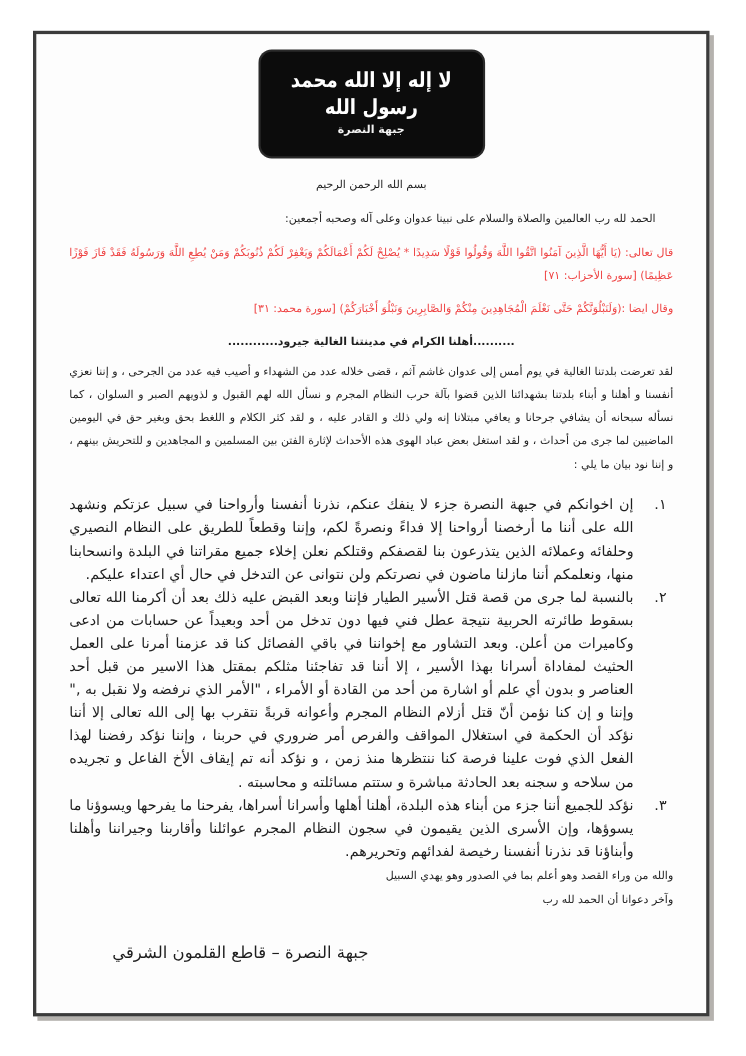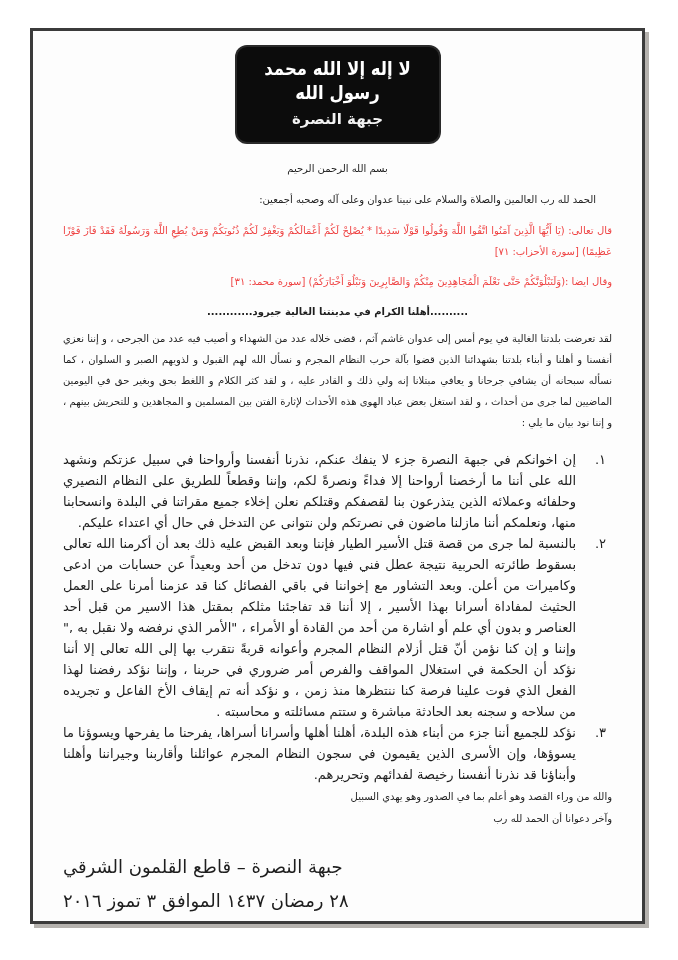--- a/index.html
+++ b/index.html
@@ -40,21 +40,21 @@
   .logo .shahada {
     font-size: 16.5px;
     font-weight: bold;
     text-align: center;
     line-height: 1.25;
     padding: 0 10px;
     transform: scaleY(1.15);
   }
   .logo .orgname {
     margin-top: 7px;
-    font-size: 15px;
+    font-size: 10px;
     font-weight: bold;
     letter-spacing: 1px;
     opacity: .95;
   }
   
   p.line { font-size: 10px; line-height: 21px; }
   .center { text-align: center; }
   .basmala { margin-bottom: 10px; font-size: 13.5px; }
   .hamdala { margin-bottom: 10px; text-indent: 16px; }
   .verse   { margin-bottom: 9px; text-align: justify; color: #ef4444; line-height: 22px; }
@@ -74,24 +74,25 @@
     font-size: 13px; line-height: 21px;
     text-align: justify;
   }
   .closing { margin-top: 1px; text-align: right; }
   .sign-block {
     margin-top: 27px;
     text-align: left;
     direction: rtl;
   }
   .sign-block p {
-    font-size: 18px;
+    font-size: 15px;
     line-height: 21px;
     margin-bottom: 13px;
     display: block;
+    margin-left: 39px;
   }
 </style>
 </head>
 <body>
 
 <div class="sheet">
   <div class="frame">
 
     <div class="logo">
       <div class="shahada">لا إله إلا الله محمد رسول الله</div>
@@ -123,17 +124,16 @@
         <span class="num">٣.</span>
         <span class="itext">نؤكد للجميع أننا جزء من أبناء هذه البلدة، أهلنا أهلها وأسرانا أسراها، يفرحنا ما يفرحها ويسوؤنا ما يسوؤها، وإن الأسرى الذين يقيمون في سجون النظام المجرم عوائلنا وأقاربنا وجيراننا وأهلنا وأبناؤنا قد نذرنا أنفسنا رخيصة لفدائهم وتحريرهم.</span>
       </div>
     </div>
 
     <p class="line closing center">والله من وراء القصد وهو أعلم بما في الصدور وهو يهدي السبيل</p>
     <p class="line closing center">وآخر دعوانا أن الحمد لله رب</p>
 
     <div class="sign-block">
       <p>جبهة النصرة – قاطع القلمون الشرقي</p>
-      <p>٢٨ رمضان ١٤٣٧ الموافق ٣ تموز ٢٠١٦</p>
     </div>
 
   </div>
 </div>
 
 </body></html>

